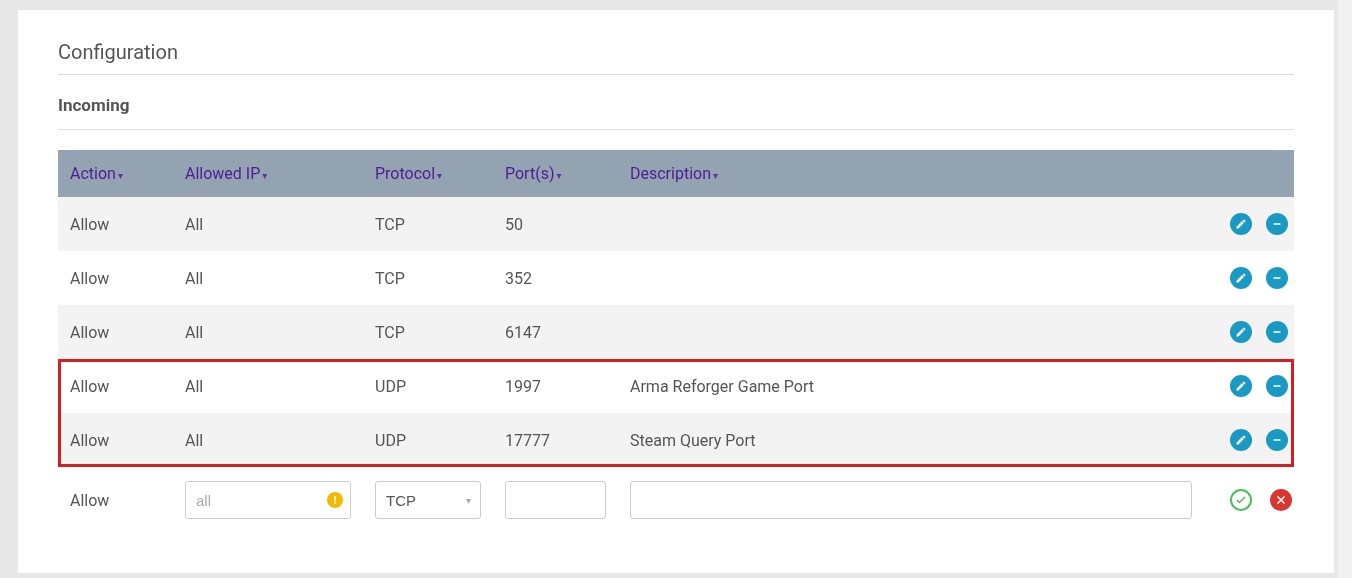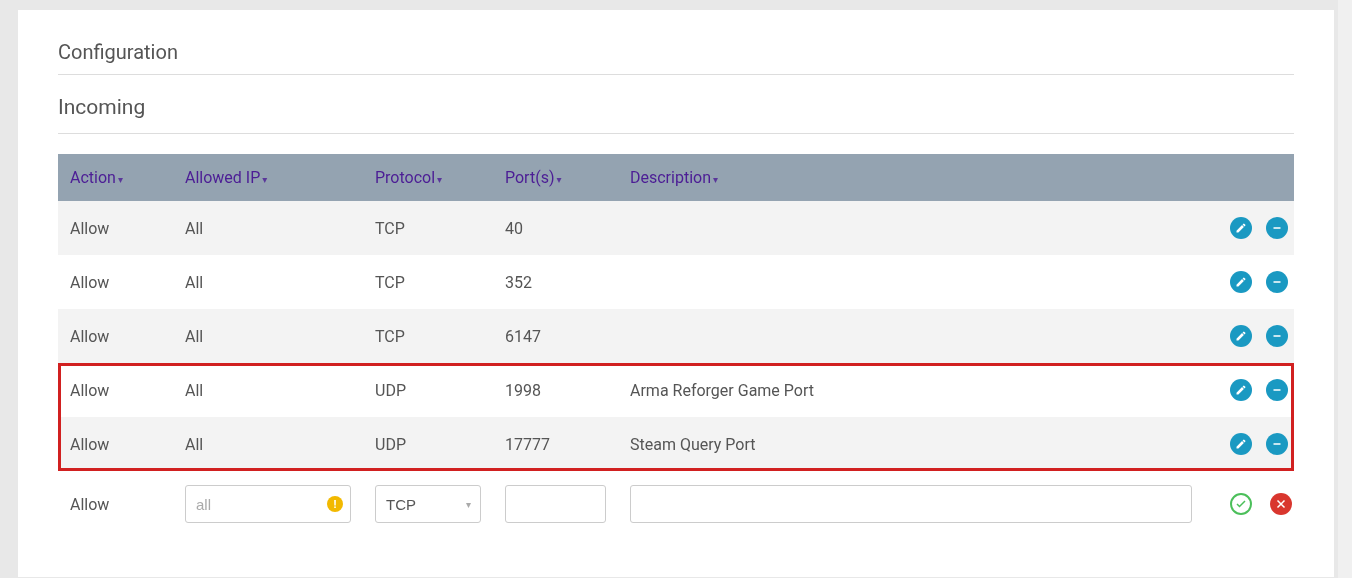--- a/index.html
+++ b/index.html
@@ -17,22 +17,22 @@
       padding: 30px 40px 40px 40px;
       min-height: 560px;
     }
     h2.section-title {
       font-size: 20px;
       font-weight: 400;
       color: #555;
       margin-bottom: 10px;
     }
     h3.sub-title {
-      font-size: 21px;
-      font-weight: 400;
+      font-size: 17px;
+      font-weight: 700;
       color: #555;
       margin-top: 20px;
       margin-bottom: 14px;
     }
     hr.divider {
       border: none;
       border-top: 1px solid #ddd;
       margin: 0;
     }
     table.fw-table {
@@ -156,21 +156,21 @@
           <th><span>Port(s)</span><span class="sort-caret">▾</span></th>
           <th><span>Description</span><span class="sort-caret">▾</span></th>
           <th></th>
         </tr>
       </thead>
       <tbody id="rules-body">
           <tr class="odd">
             <td>Allow</td>
             <td>All</td>
             <td>TCP</td>
-            <td>40</td>
+            <td>50</td>
             <td></td>
             <td class="row-actions"><span class="icon-btn icon-edit">
                 <svg viewBox="0 0 24 24">
                   <path d="M3 17.25V21h3.75L17.81 9.94l-3.75-3.75L3 17.25zM20.71 7.04a1 1 0 0 0 0-1.41l-2.34-2.34a1 1 0 0 0-1.41 0l-1.83 1.83 3.75 3.75 1.83-1.83z" fill="currentColor"></path>
                 </svg>
               </span><span class="icon-btn icon-remove">
                 <svg viewBox="0 0 24 24">
                   <rect x="5" y="10.5" width="14" height="3" fill="currentColor"></rect>
                 </svg>
               </span></td>
@@ -204,21 +204,21 @@
               </span><span class="icon-btn icon-remove">
                 <svg viewBox="0 0 24 24">
                   <rect x="5" y="10.5" width="14" height="3" fill="currentColor"></rect>
                 </svg>
               </span></td>
           </tr>
           <tr class="even" style="box-shadow: inset 0 3px 0 0 #d12020, inset 3px 0 0 0 #d12020, inset -3px 0 0 0 #d12020;">
             <td>Allow</td>
             <td>All</td>
             <td>UDP</td>
-            <td>1998</td>
+            <td>1997</td>
             <td>Arma Reforger Game Port</td>
             <td class="row-actions"><span class="icon-btn icon-edit">
                 <svg viewBox="0 0 24 24">
                   <path d="M3 17.25V21h3.75L17.81 9.94l-3.75-3.75L3 17.25zM20.71 7.04a1 1 0 0 0 0-1.41l-2.34-2.34a1 1 0 0 0-1.41 0l-1.83 1.83 3.75 3.75 1.83-1.83z" fill="currentColor"></path>
                 </svg>
               </span><span class="icon-btn icon-remove">
                 <svg viewBox="0 0 24 24">
                   <rect x="5" y="10.5" width="14" height="3" fill="currentColor"></rect>
                 </svg>
               </span></td>

